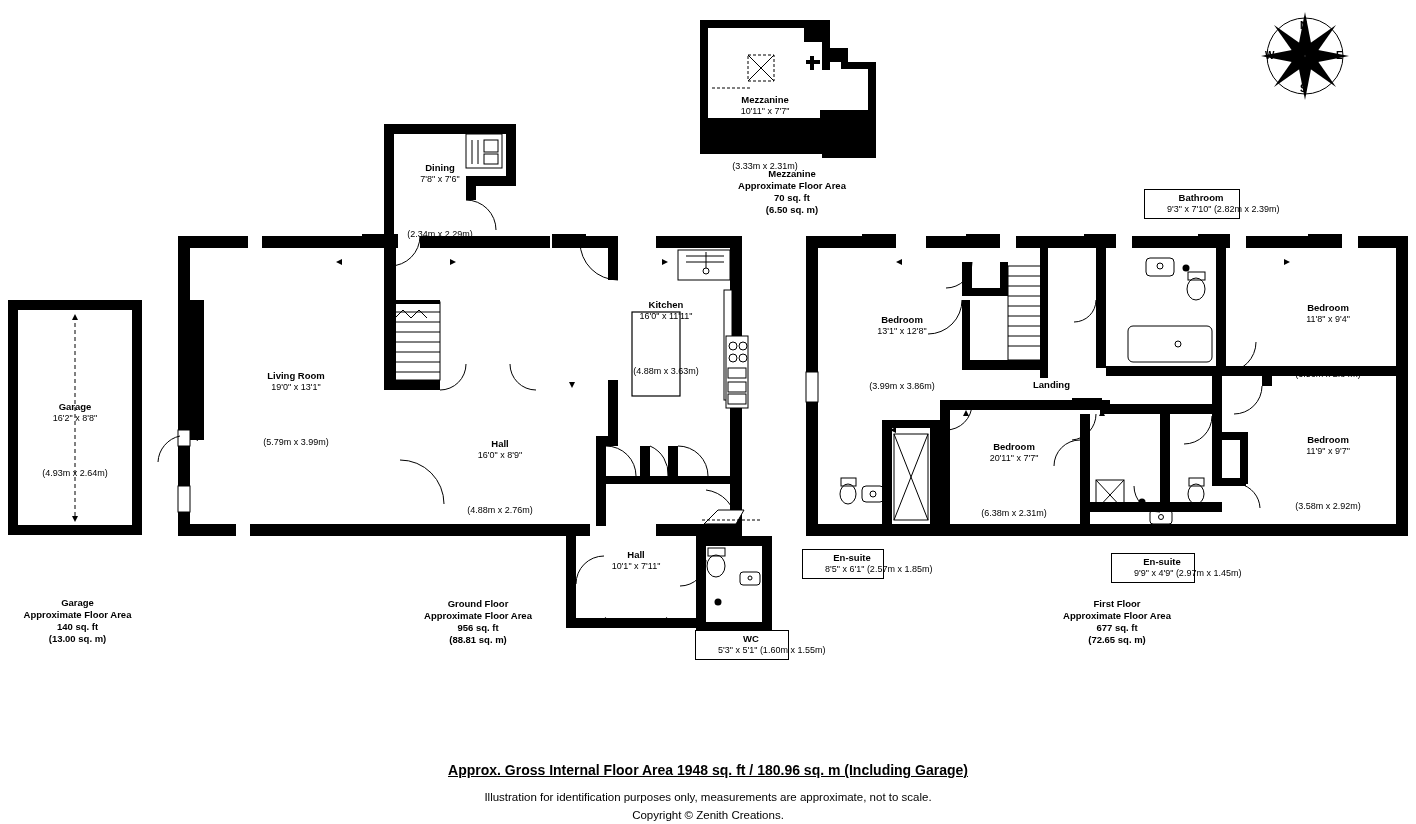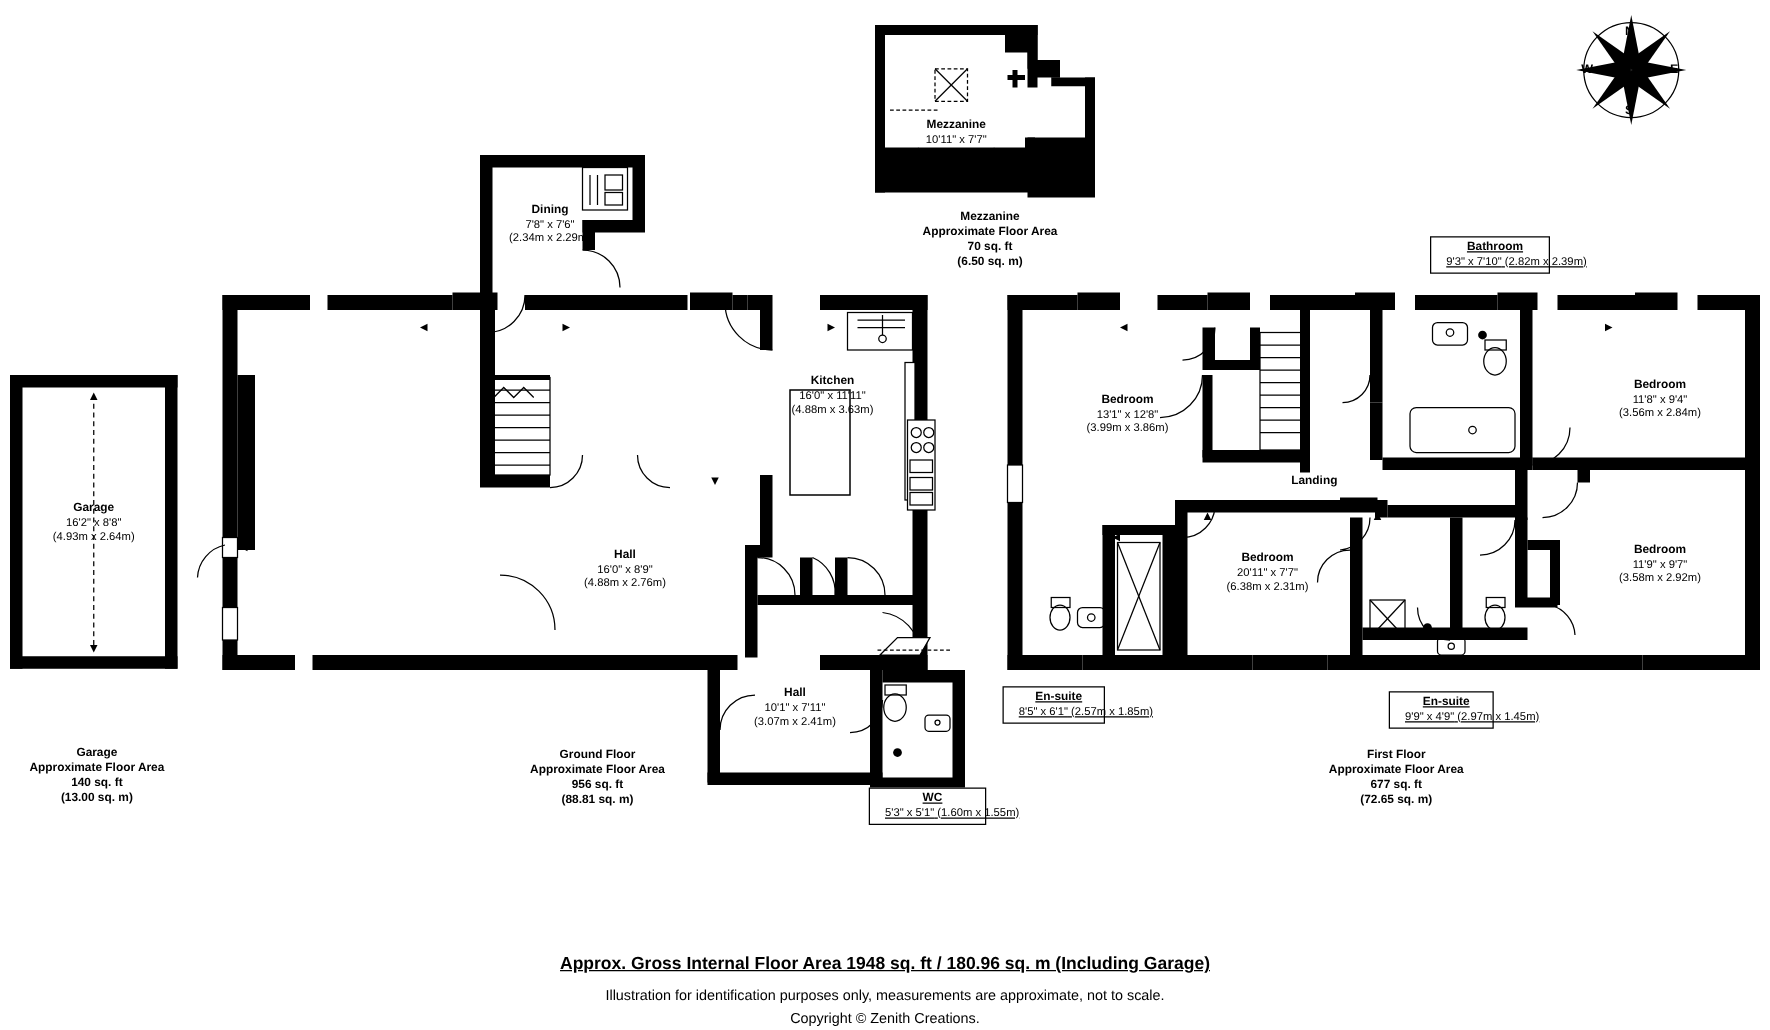--- a/index.html
+++ b/index.html
@@ -19,32 +19,31 @@
   .lbl {
     position: absolute;
     text-align: center;
     line-height: 11.5px;
     font-size: 9px;
     color: #000;
     white-space: nowrap;
   }
   .lbl .nm { font-weight: bold; font-size: 9.5px; display:block; }
   .lbl .d1 { display:block; }
-  .lbl .d2 { display:block; }
+  .lbl .d2 { display:block;margin-top:44px; }
 
   .boxlbl {
     position: absolute;
     border: 1px solid #000;
     background: #fff;
     text-align: center;
     line-height: 11.5px;
     font-size: 9px;
-    padding: 2px 4px 3px 12px;
+    padding: 2px 4px 3px 22px;
     white-space: nowrap;
-    text-decoration: underline;
   }
   .boxlbl .nm { font-weight: bold; font-size: 9.5px; display:block; }
 
   .arealbl {
     position: absolute;
     text-align: center;
     font-size: 9.5px;
     font-weight: bold;
     line-height: 12px;
     white-space: nowrap;
@@ -414,20 +413,25 @@
     <span class="d2">(2.34m x 2.29m)</span>
   </div>
 
 
   <div class="lbl" style="left:600px; top:299px; width:132px;">
     <span class="nm">Kitchen</span>
     <span class="d1">16'0" x 11'11"</span>
     <span class="d2">(4.88m x 3.63m)</span>
   </div>
 
+  <div class="lbl" style="left:228px; top:370px; width:136px;">
+    <span class="nm">Living Room</span>
+    <span class="d1">19'0" x 13'1"</span>
+    <span class="d2">(5.79m x 3.99m)</span>
+  </div>
 
   <div class="lbl" style="left:430px; top:438px; width:140px;">
     <span class="nm">Hall</span>
     <span class="d1">16'0" x 8'9"</span>
     <span class="d2">(4.88m x 2.76m)</span>
   </div>
 
   <div class="lbl" style="left:566px; top:549px; width:140px;">
     <span class="nm">Hall</span>
     <span class="d1">10'1" x 7'11"</span>

